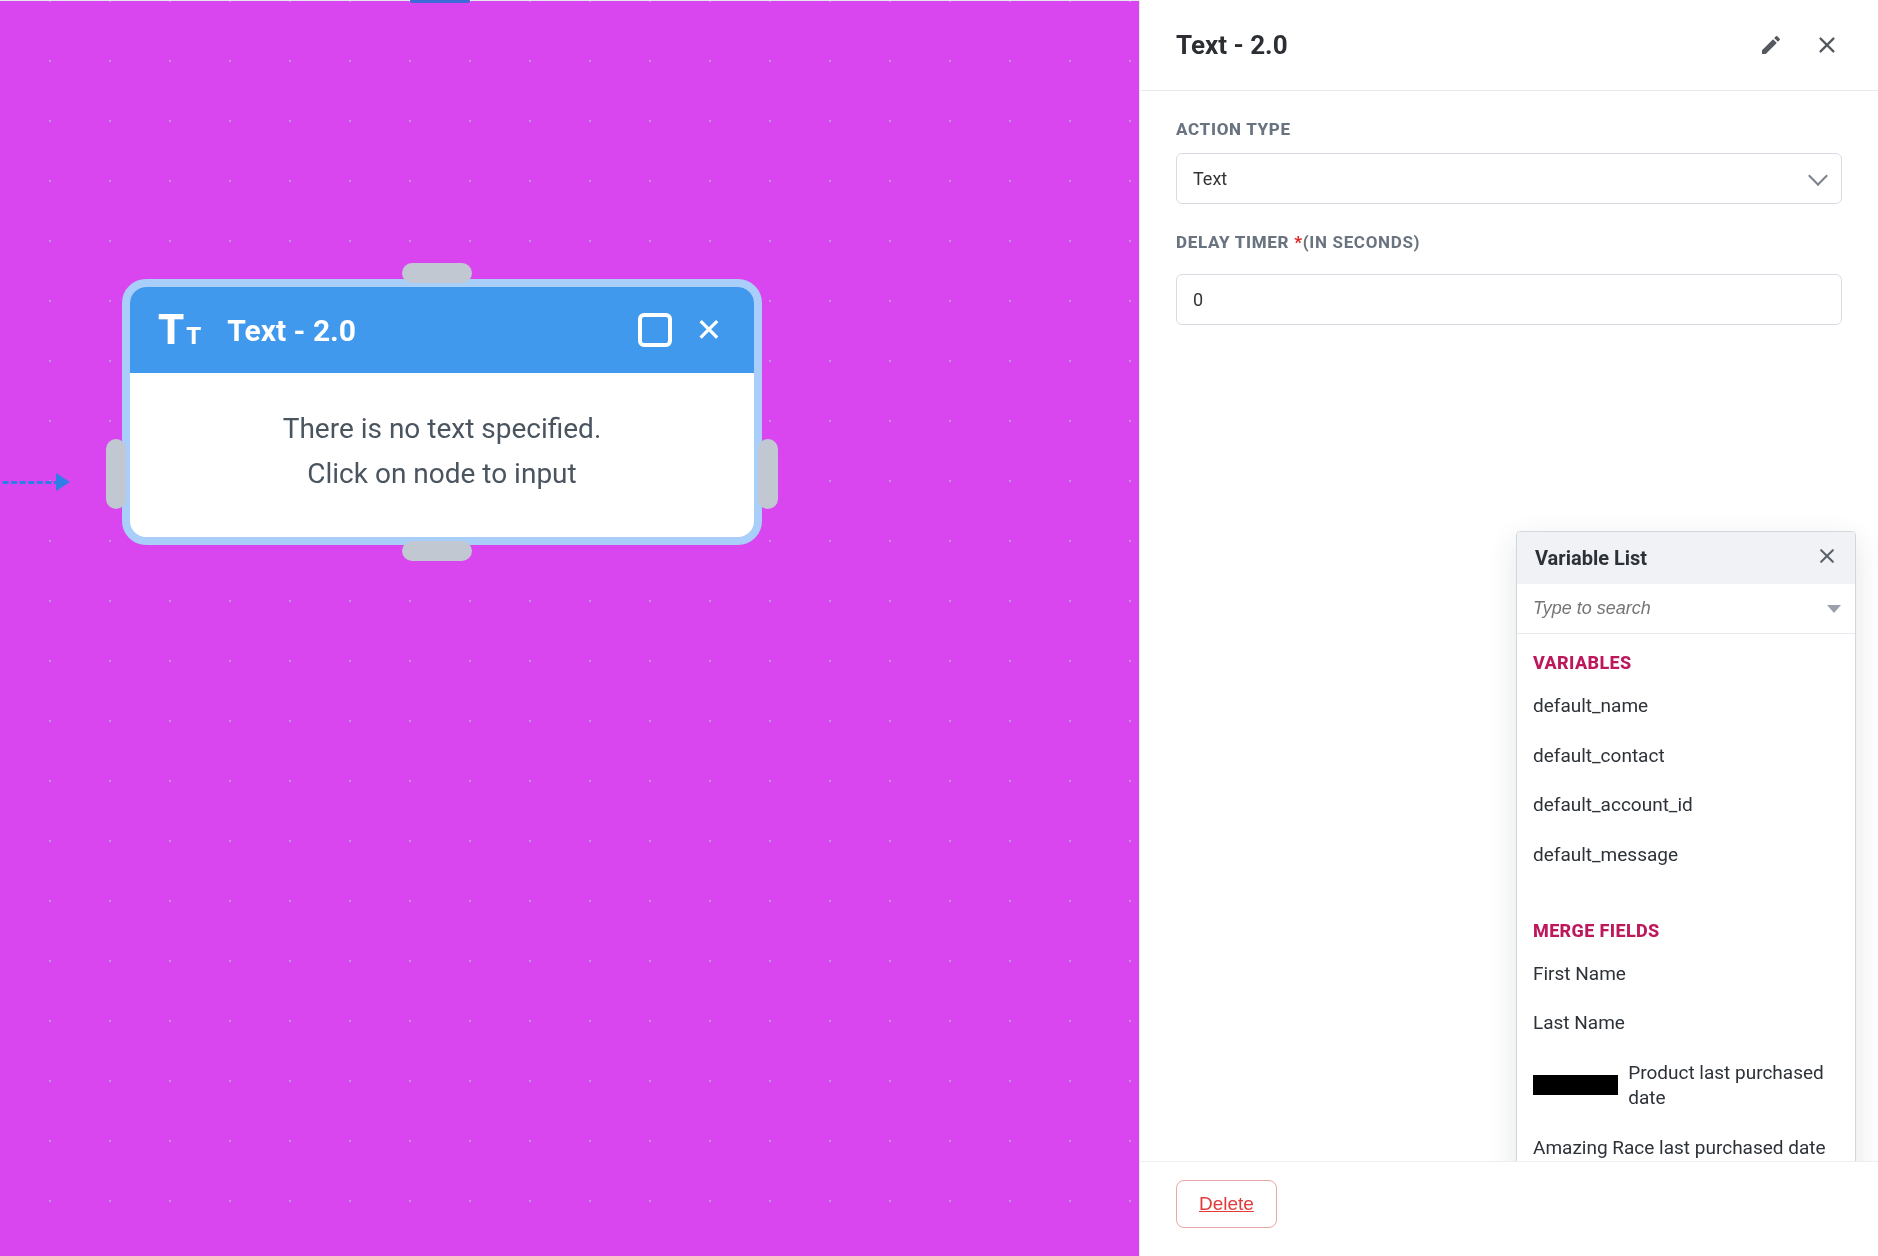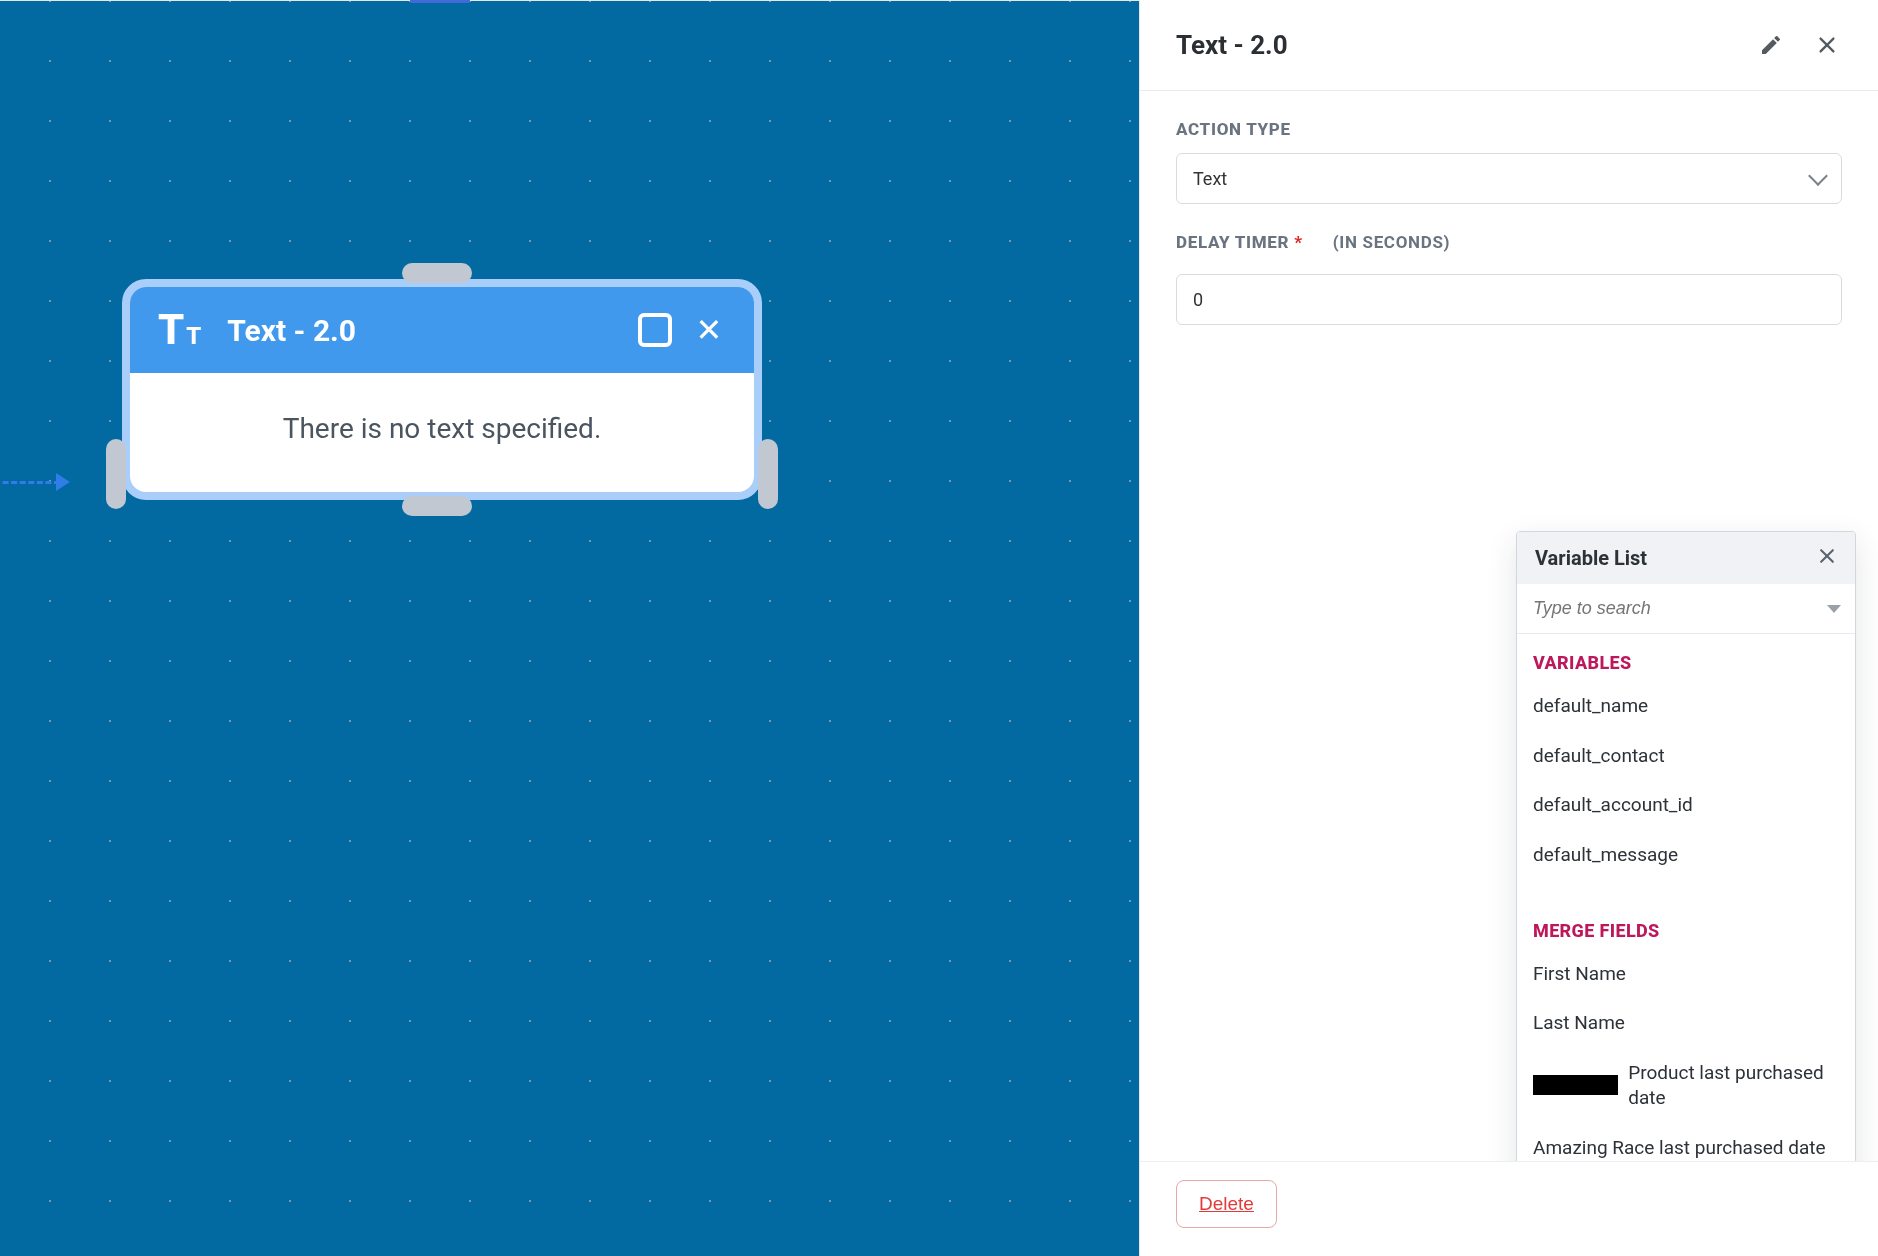--- a/index.html
+++ b/index.html
@@ -9,21 +9,21 @@
     width: 1878px;
     height: 1256px;
     overflow: hidden;
     position: relative;
   }
   .canvas {
     position: absolute;
     left: 0; top: 0;
     width: 1140px;
     height: 1256px;
-    background: #0369a1;
+    background: #d946ef;
     border-top: 1px solid #e5e7ef;
     border-right: 1px solid #e5e7ef;
   }
   .dotgrid {
     position: absolute; inset: 0;
     background-image: radial-gradient(#b7beca 1.5px, transparent 1.5px);
     background-size: 60px 60px;
     background-position: 20px 30px;
     opacity: .6;
   }
@@ -129,21 +129,21 @@
     position: relative;
   }
   .field { margin-bottom: 28px; }
   .flabel {
     font-size: 17px; font-weight: 800;
     letter-spacing: .04em;
     color: #6a7480;
     margin-bottom: 14px;
   }
   .req { color: #e02424; }
-  .subtle { font-weight: 700; color: #6a7480; margin-left: 30px; }
+  .subtle { font-weight: 700; color: #6a7480; }
   .select, .text-input, .textarea {
     width: 100%;
     border: 1.5px solid #d7dce3;
     border-radius: 6px;
     font-size: 18px;
     color: #333;
     background: #fff;
     padding: 14px 16px;
     font-family: inherit;
     margin-top: 8px;
@@ -264,20 +264,21 @@
       <div class="node-header">
         <span class="tt-icon">
           <span class="big">T</span><span class="small">T</span>
         </span>
         <span class="node-title">Text - 2.0</span>
         <span class="sq-icon"></span>
         <span class="x-icon">✕</span>
       </div>
       <div class="node-body">
         <div>There is no text specified.</div>
+        <div>Click on node to input</div>
       </div>
     </div>
   </div>
 </div>
 
 <div class="panel">
   <div class="panel-head">
     <div class="panel-title">Text - 2.0</div>
     <div class="head-icon">
       <svg viewBox="0 0 24 24" width="24" height="24" fill="#555a60">

